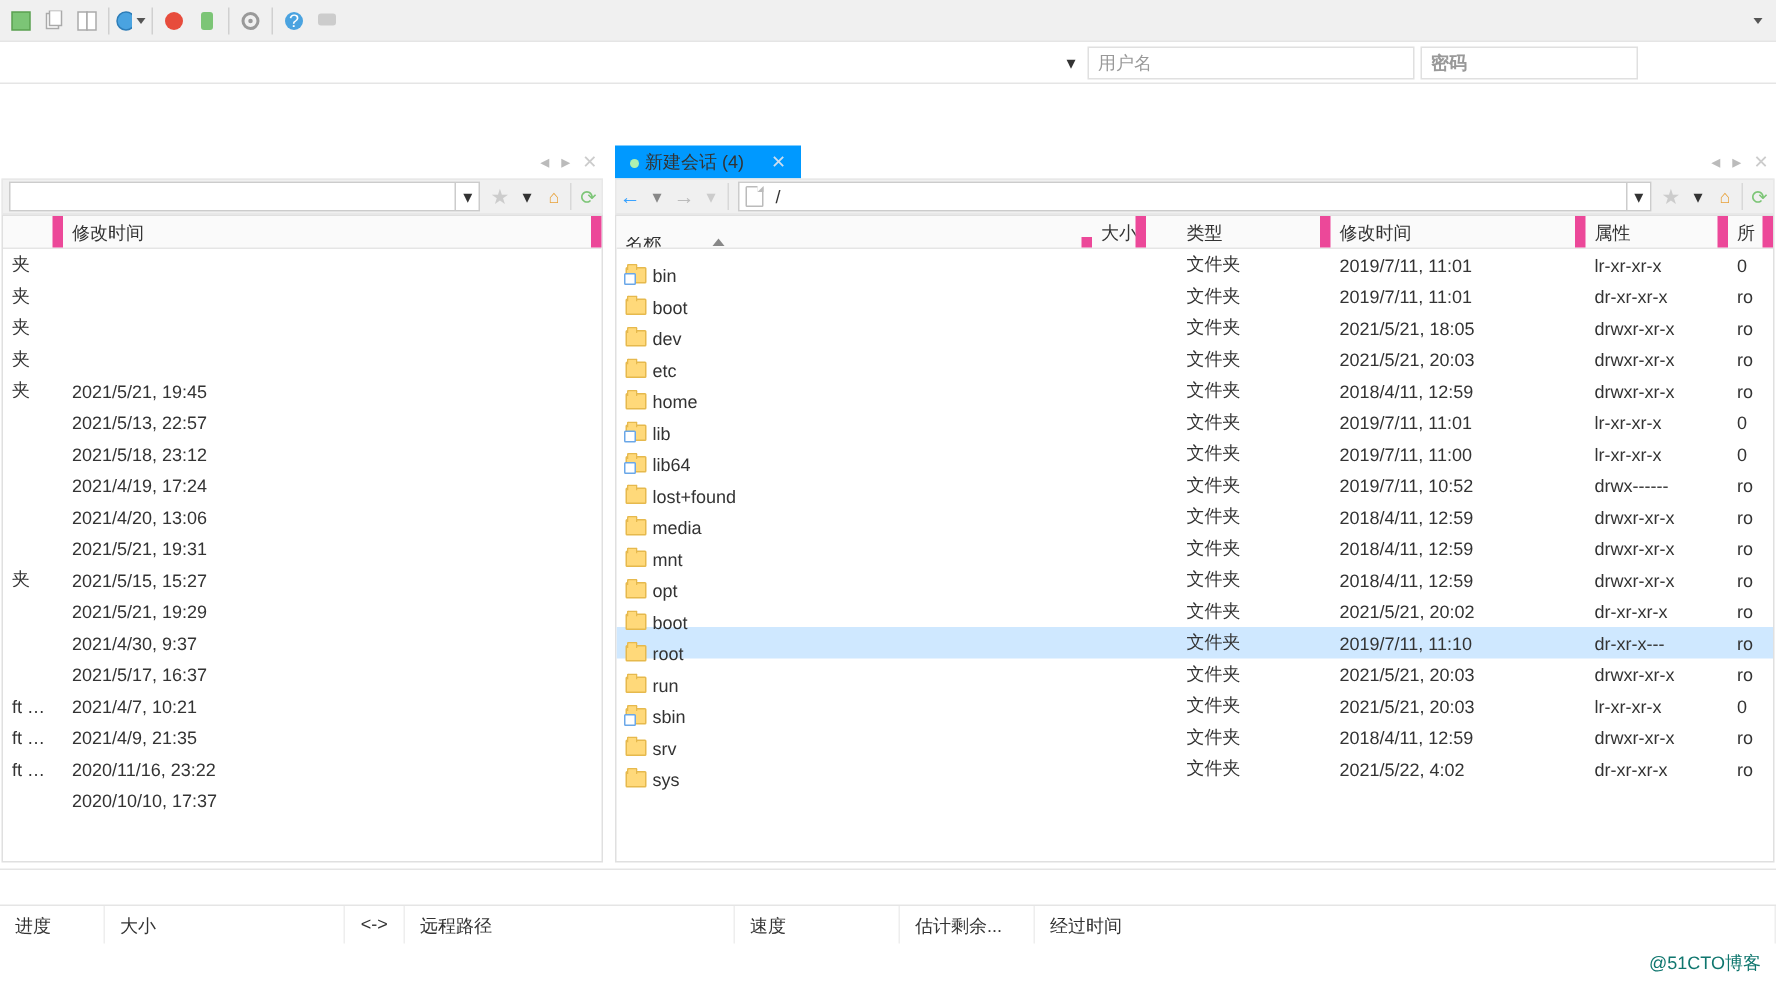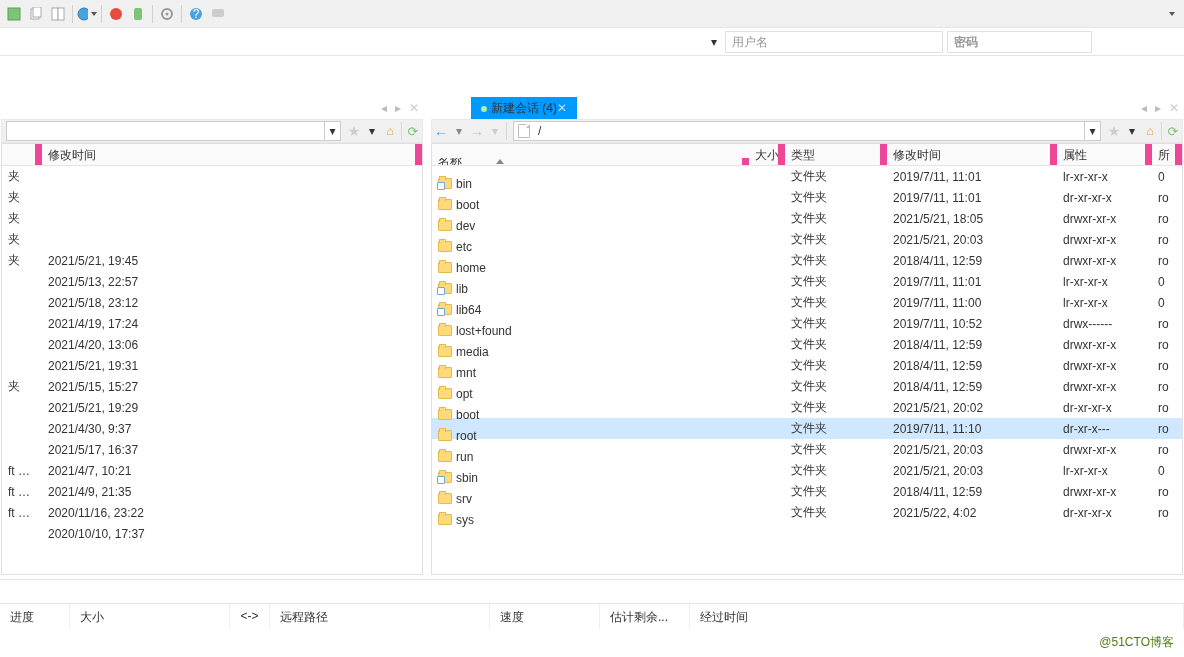--- a/index.html
+++ b/index.html
@@ -26,21 +26,21 @@
   .main { display:flex; height: 480px; }
   .pane { display:flex; flex-direction:column; border:1px solid #fff; }
   .pane.left { width: 424px; }
   .gutter { width: 6px; background:#fff; }
   .pane.right { flex:1; }
 
   
   .tabbar { height: 22px; background:#fff; display:flex; align-items:stretch; }
   .tabbar.left { justify-content:flex-end; }
   .tabscroll { display:flex; align-items:center; gap:2px; color:#bbb; padding:0 4px;}
-  .tab { background:#0099ff; color:#fff; display:inline-flex; align-items:center; padding:0 10px; font-size:12px; margin-left:40px;}
+  .tab { background:#0099ff; color:#fff; display:inline-flex; align-items:center; padding:0 10px; font-size:12px; gap:18px;}
   .tab .close { color:#cde; }
   .tab .dot { width:6px; height:6px; border-radius:50%; background:#aef0b0; display:inline-block; margin-right:4px;}
   .tabbar.right .rest { flex:1; display:flex; justify-content:flex-end;}
 
   
   .navrow { height: 24px; display:flex; align-items:center; background:#f0f0f0; border:1px solid #e8e8e8;}
   .navrow .combo { flex:1; height:20px; border:1px solid #ccc; background:#fff; display:flex; align-items:center; margin:0 4px;}
   .navrow .combo-btn { width:16px; height:18px; border-left:1px solid #ccc; display:flex; align-items:center; justify-content:center;}
   .navrow .ico { width:18px; height:18px; display:flex; align-items:center; justify-content:center;}
   .navrow .sep { width:1px; height:18px; background:#d8d8d8; margin:0 2px;}
@@ -61,37 +61,37 @@
   .lv-row { height:21px; display:flex; align-items:center; }
   .lv-row.sel { background:#cfe8ff; }
   .lv-row > div { padding:2px 6px; white-space:nowrap; overflow:hidden;}
 
   
   .L .c-name { width: 40px; }
   .L .c-date { flex:1; }
   
   .R .c-name { width: 317px; display:flex; align-items:center; gap:4px;margin-top:14px;}
   .R .c-size { width: 36px; text-align:right;}
-  .R .c-type { width: 102px; }
+  .R .c-type { width: 102px; margin-left: 21px; }
   .R .c-date { width: 170px; }
   .R .c-perm { width: 95px; }
   .R .c-own  { width: 30px; }
 
   .folder-ico { width:14px; height:11px; background:#ffd97a; border:1px solid #e6b94d; border-radius:1px; display:inline-block; position:relative;}
   .folder-ico::before { content:""; position:absolute; top:-3px; left:0; width:5px; height:3px; background:#ffd97a; border:1px solid #e6b94d; border-bottom:none; border-radius:1px 1px 0 0;}
   .folder-ico.link::after { content:""; position:absolute; left:-2px; bottom:-2px; width:6px; height:6px; background:#fff; border:1px solid #6aa7e8; border-radius:1px;}
 
   .sort-caret { display:inline-block; margin-left:30px; border-left:4px solid transparent; border-right:4px solid transparent; border-bottom:5px solid #888;}
 
   
   .statusbar { position:absolute; left:0; right:0; bottom:28px; height:50px; background:#fff; border-top:1px solid #e5e5e5;padding-left:28px;}
   .statusbar .inner { position:absolute; bottom:0; left:0; right:0; height:26px; border-top:1px solid #e5e5e5; display:flex;}
   .statusbar .cell { padding:5px 10px; border-right:1px solid #eee; white-space:nowrap;}
 
-  .watermark { position:absolute; right:10px; bottom:6px; color:#4d7c0f; font-size:12px;}
+  .watermark { position:absolute; right:10px; bottom:6px; color:#0f766e; font-size:12px;}
 
   
   .svg { display:block; }
 </style>
 </head>
 <body>
 
 <div class="topbar">
   <span class="tb-ico">
       <svg class="svg" width="14" height="14">

